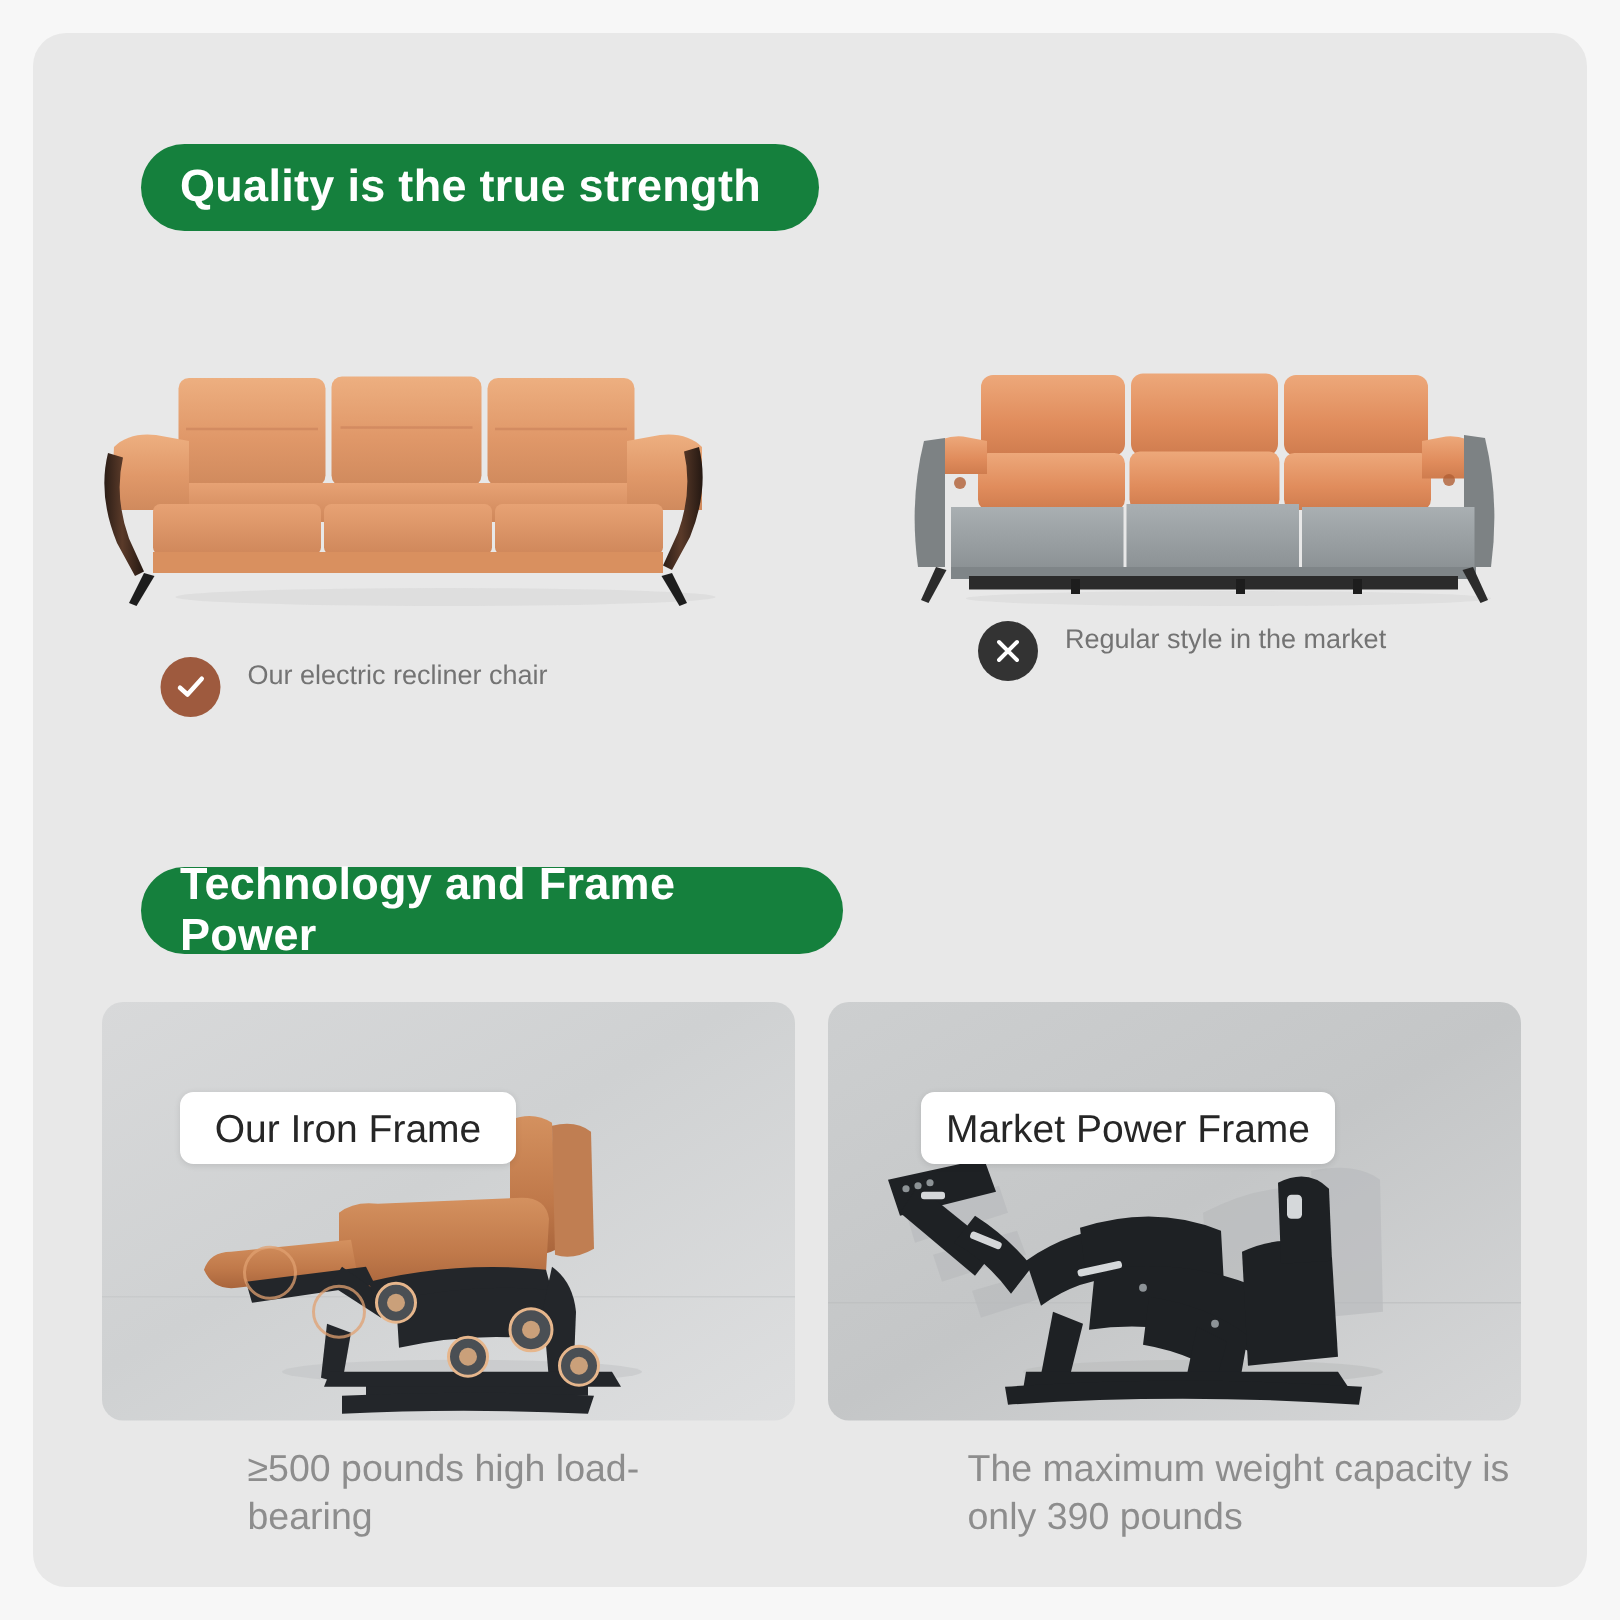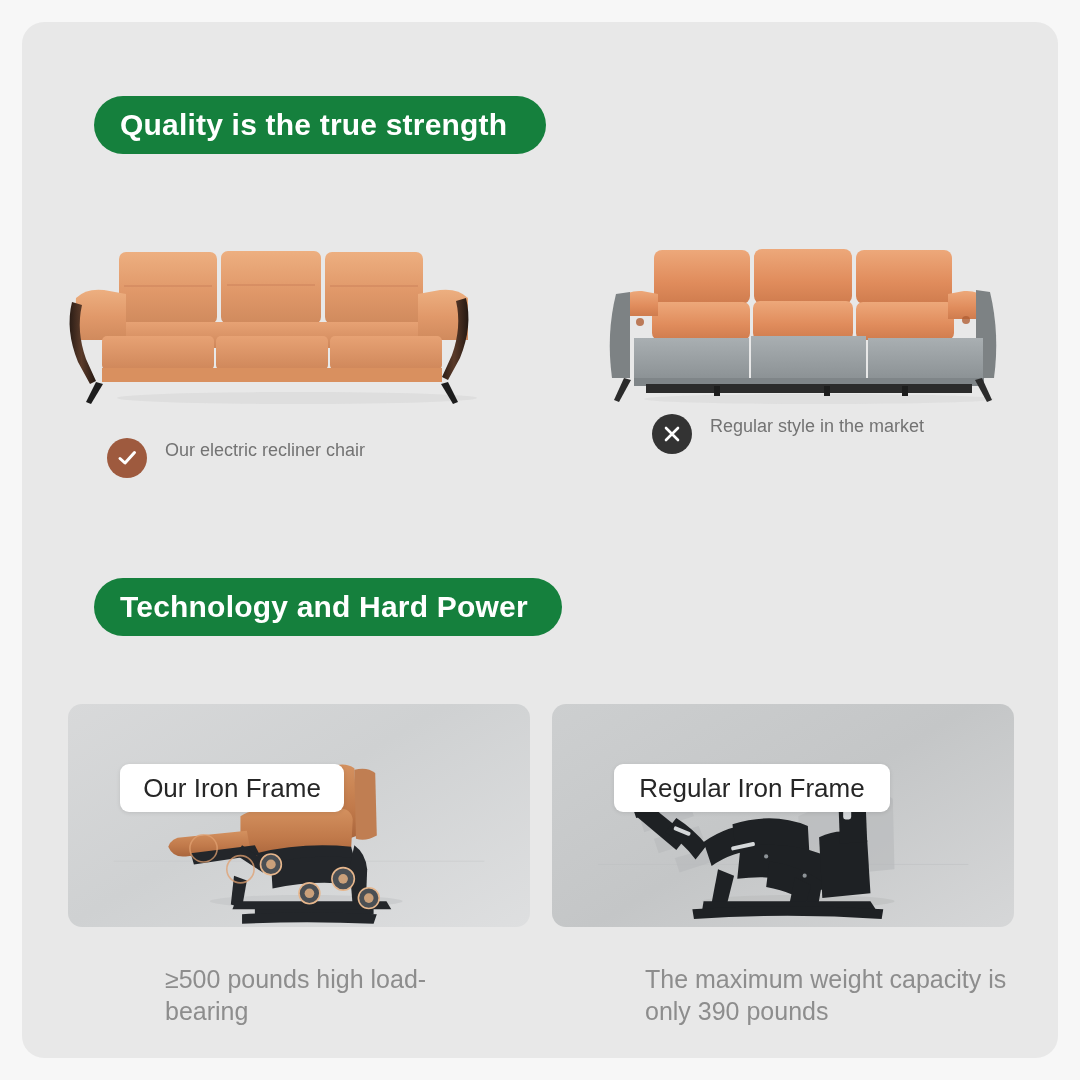--- a/index.html
+++ b/index.html
@@ -94,23 +94,23 @@
   .caption-text {
     font-size: 18px;
     color: #737373;
     line-height: 28px;
     max-width: 250px;
   }
 
   
   .frame-panel {
     position: absolute;
-    top: 704px;
+    top: 668px;
     width: 462px;
-    height: 223px;
+    height: 279px;
     border-radius: 14px;
     overflow: hidden;
     text-align: center;
   }
   #frame-panel-ours {
     left: 68px;
     background: linear-gradient(150deg, #d8d9da 0%, #cfd1d2 45%, #dedfe0 100%);
   }
   #frame-panel-market {
     left: 552px;
@@ -274,21 +274,21 @@
 
   <div class="caption-row" id="caption-market">
     <span class="badge badge-x">
       <svg width="20" height="20" viewBox="0 0 20 20" xmlns="http://www.w3.org/2000/svg">
         <path d="M4 4 L16 16 M16 4 L4 16" fill="none" stroke="#ffffff" stroke-width="2.6" stroke-linecap="round"></path>
       </svg>
     </span>
     <span class="caption-text">Regular style in the market</span>
   </div>
 
-  <div class="banner" id="banner-tech">Technology and Hard Power</div>
+  <div class="banner" id="banner-tech">Technology and Frame Power</div>
 
   <div class="frame-panel" id="frame-panel-ours">
     <svg class="panel-svg" viewBox="0 0 462 278" xmlns="http://www.w3.org/2000/svg" aria-hidden="true">
       <defs>
         <linearGradient id="chr" x1="0" y1="0" x2="0" y2="1">
           <stop offset="0%" stop-color="#d4915f"></stop>
           <stop offset="60%" stop-color="#c0794a"></stop>
           <stop offset="100%" stop-color="#a9653c"></stop>
         </linearGradient>
       </defs>
@@ -369,19 +369,19 @@
         <rect x="306" y="128" width="10" height="16" rx="3"></rect>
       </g>
       <g fill="#9aa0a4" opacity=".9">
         <circle cx="52" cy="124" r="2.4"></circle>
         <circle cx="60" cy="122" r="2.4"></circle>
         <circle cx="68" cy="120" r="2.4"></circle>
         <circle cx="210" cy="190" r="2.6"></circle>
         <circle cx="258" cy="214" r="2.6"></circle>
       </g>
     </svg>
-    <div class="pill-label" id="pill-market">Regular Iron Frame</div>
+    <div class="pill-label" id="pill-market">Market Power Frame</div>
   </div>
 
 
   <div class="frame-caption" id="frame-caption-ours">≥500 pounds high load-bearing</div>
   <div class="frame-caption" id="frame-caption-market">The maximum weight capacity is only 390 pounds</div>
 </div>
 
 </body></html>

